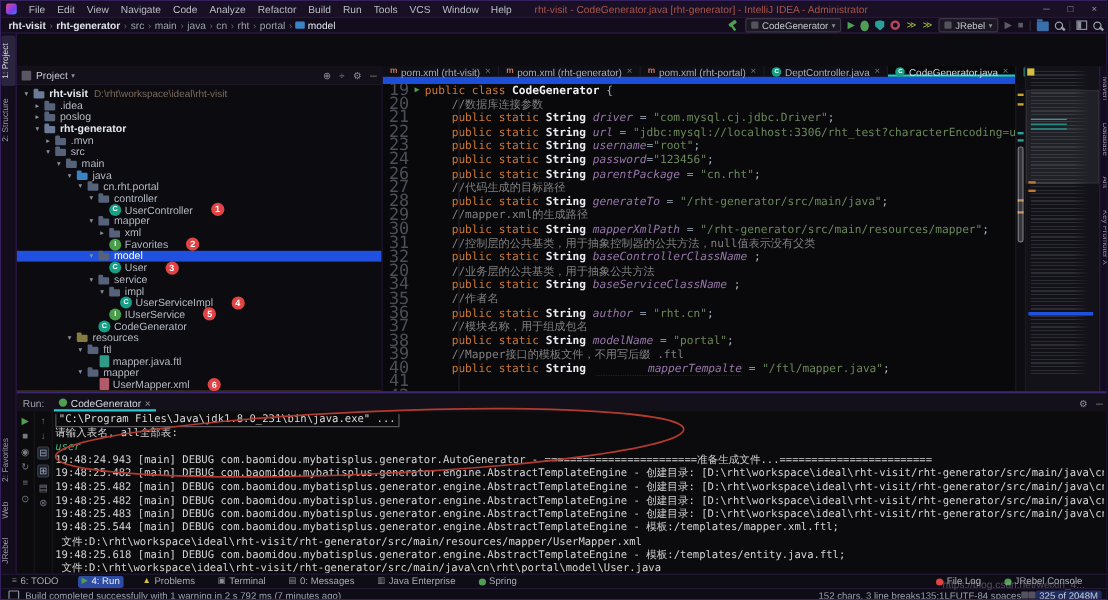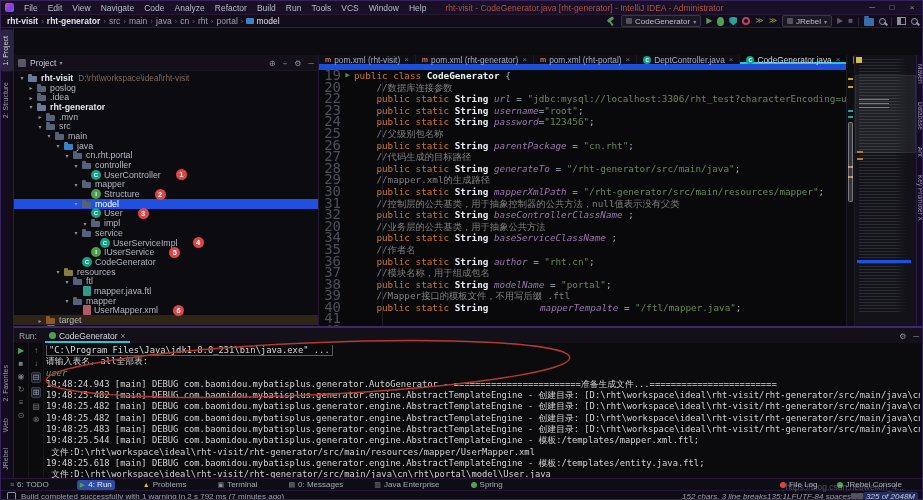--- a/index.html
+++ b/index.html
@@ -147,21 +147,21 @@
   .ti-list{color:#8b8f9a;} .ti-run{color:#4f9e54;} .ti-warn{color:#d6bf45;} .ti-term{color:#8b8f9a;}
   .ti-msg{color:#8b8f9a;} .ti-jee{color:#8b8f9a;}
   .dot{width:6px;height:6px;border-radius:50%;display:inline-block;}
   .dot-green{background:#4f9e54;} .dot-red{background:#d44;}
   #twbar .tw-spacer{flex:1;}
   
   #statusbar{position:absolute;left:0;top:489px;width:923px;height:11px;background:#0e0c14;display:flex;align-items:center;
              border-top:1px solid #241836;box-sizing:border-box;padding:0 6px;font-size:8px;color:#9aa0ad;}
   #sb-icon{width:7px;height:6px;border:1px solid #8b8f9a;border-radius:1px;margin-right:5px;flex:none;}
   #sb-left{flex:1;white-space:nowrap;overflow:hidden;}
-  #sb-right{display:flex;align-items:center;white-space:nowrap;font-style:italic;}
+  #sb-right{display:flex;align-items:center;white-space:nowrap;}
   .sb-sq{width:6px;height:6px;background:#55515f;border-radius:1px;}
   #sb-mem{background:rgba(45,75,160,.55);border-radius:2px;padding:0 3px;color:#c6cbd6;}
   
   #red-ellipse{position:absolute;left:35px;top:336px;pointer-events:none;}
   #watermark{position:absolute;right:18px;top:481px;font-size:8.5px;color:rgba(190,190,200,.38);pointer-events:none;}
 </style>
 </head>
 <body>
 
 <div id="app">
@@ -251,26 +251,26 @@
       <div id="tree">
           <div class="trow" style="padding-left: 4px;">
             <span class="arrow">▾</span>
             <span class="ic icf ic-project"></span>
             <span class="lbl bold">rht-visit</span>
             <span class="sfx">D:\rht\workspace\ideal\rht-visit</span>
           </div>
           <div class="trow" style="padding-left: 13px;">
             <span class="arrow">▸</span>
             <span class="ic icf ic-folder"></span>
-            <span class="lbl">poslog</span>
+            <span class="lbl">.idea</span>
           </div>
           <div class="trow" style="padding-left: 13px;">
             <span class="arrow">▸</span>
             <span class="ic icf ic-folder"></span>
-            <span class="lbl">.idea</span>
+            <span class="lbl">poslog</span>
           </div>
           <div class="trow" style="padding-left: 13px;">
             <span class="arrow">▾</span>
             <span class="ic icf ic-project"></span>
             <span class="lbl bold">rht-generator</span>
           </div>
           <div class="trow" style="padding-left: 22px;">
             <span class="arrow">▸</span>
             <span class="ic icf ic-folder"></span>
             <span class="lbl">.mvn</span>
@@ -305,45 +305,50 @@
             <span class="ic icc ic-class">C</span>
             <span class="lbl">UserController</span>
             <span class="badge">1</span>
           </div>
           <div class="trow" style="padding-left: 58px;">
             <span class="arrow">▾</span>
             <span class="ic icf ic-package"></span>
             <span class="lbl">mapper</span>
           </div>
           <div class="trow" style="padding-left: 67px;">
+            <span class="arrow">▸</span>
+            <span class="ic icf ic-package"></span>
+            <span class="lbl">xml</span>
+          </div>
+          <div class="trow" style="padding-left: 67px;">
             <span class="arrow"></span>
             <span class="ic icc ic-interface">I</span>
-            <span class="lbl">Structure</span>
+            <span class="lbl">Favorites</span>
             <span class="badge">2</span>
           </div>
           <div class="trow selected" style="padding-left: 58px;">
             <span class="arrow">▾</span>
             <span class="ic icf ic-package"></span>
             <span class="lbl">model</span>
           </div>
           <div class="trow" style="padding-left: 67px;">
             <span class="arrow"></span>
             <span class="ic icc ic-class">C</span>
             <span class="lbl">User</span>
             <span class="badge">3</span>
           </div>
+          <div class="trow" style="padding-left: 58px;">
+            <span class="arrow">▾</span>
+            <span class="ic icf ic-package"></span>
+            <span class="lbl">service</span>
+          </div>
           <div class="trow" style="padding-left: 67px;">
             <span class="arrow">▾</span>
             <span class="ic icf ic-package"></span>
             <span class="lbl">impl</span>
-          </div>
-          <div class="trow" style="padding-left: 58px;">
-            <span class="arrow">▾</span>
-            <span class="ic icf ic-package"></span>
-            <span class="lbl">service</span>
           </div>
           <div class="trow" style="padding-left: 76px; align-items: center;">
             <span class="arrow"></span>
             <span class="ic icc ic-class">C</span>
             <span class="lbl">UserServiceImpl</span>
             <span class="badge">4</span>
           </div>
           <div class="trow" style="padding-left: 67px;">
             <span class="arrow"></span>
             <span class="ic icc ic-interface">I</span>
@@ -430,24 +435,24 @@
           <span class="tab">
             <span class="tico ftl">f</span>
             <span>mapper.java.ftl</span>
             <span class="close">×</span>
           </span>
         </div>
       <div id="code">
         <div id="indent-guide"></div>
       <div class="cl"><span class="ln">19</span><span class="gic">▶</span><span class="src"><span class="tk-k">public class </span><span class="tk-n">CodeGenerator</span><span class="tk-p"> {</span></span></div>
           <div class="cl"><span class="ln">20</span><span class="gic"></span><span class="src"><span class="tk-c">    //数据库连接参数</span></span></div>
+          <div class="cl"><span class="ln">21</span><span class="gic"></span><span class="src"><span class="tk-k">    public static </span><span class="tk-t">String </span><span class="tk-f">driver</span><span class="tk-p"> = </span><span class="tk-s">"com.mysql.cj.jdbc.Driver"</span><span class="tk-p">;</span></span></div>
           <div class="cl"><span class="ln">22</span><span class="gic"></span><span class="src"><span class="tk-k">    public static </span><span class="tk-t">String </span><span class="tk-f">url</span><span class="tk-p"> = </span><span class="tk-s">"jdbc:mysql://localhost:3306/rht_test?characterEncoding=utf8&amp;useSSL=false&amp;serverTimezone=UTC"</span></span></div>
           <div class="cl"><span class="ln">23</span><span class="gic"></span><span class="src"><span class="tk-k">    public static </span><span class="tk-t">String </span><span class="tk-f">username</span><span class="tk-p">=</span><span class="tk-s">"root"</span><span class="tk-p">;</span></span></div>
           <div class="cl"><span class="ln">24</span><span class="gic"></span><span class="src"><span class="tk-k">    public static </span><span class="tk-t">String </span><span class="tk-f">password</span><span class="tk-p">=</span><span class="tk-s">"123456"</span><span class="tk-p">;</span></span></div>
-          <div class="cl"><span class="ln">25</span><span class="gic"></span><span class="src"><span class="tk-c">    //父级别包名称</span></span></div>
           <div class="cl"><span class="ln">26</span><span class="gic"></span><span class="src"><span class="tk-k">    public static </span><span class="tk-t">String </span><span class="tk-f">parentPackage</span><span class="tk-p"> = </span><span class="tk-s">"cn.rht"</span><span class="tk-p">;</span></span></div>
           <div class="cl"><span class="ln">27</span><span class="gic"></span><span class="src"><span class="tk-c">    //代码生成的目标路径</span></span></div>
           <div class="cl"><span class="ln">28</span><span class="gic"></span><span class="src"><span class="tk-k">    public static </span><span class="tk-t">String </span><span class="tk-f">generateTo</span><span class="tk-p"> = </span><span class="tk-s">"/rht-generator/src/main/java"</span><span class="tk-p">;</span></span></div>
           <div class="cl"><span class="ln">29</span><span class="gic"></span><span class="src"><span class="tk-c">    //mapper.xml的生成路径</span></span></div>
           <div class="cl"><span class="ln">30</span><span class="gic"></span><span class="src"><span class="tk-k">    public static </span><span class="tk-t">String </span><span class="tk-f">mapperXmlPath</span><span class="tk-p"> = </span><span class="tk-s">"/rht-generator/src/main/resources/mapper"</span><span class="tk-p">;</span></span></div>
           <div class="cl"><span class="ln">31</span><span class="gic"></span><span class="src"><span class="tk-c">    //控制层的公共基类，用于抽象控制器的公共方法，null值表示没有父类</span></span></div>
           <div class="cl"><span class="ln">32</span><span class="gic"></span><span class="src"><span class="tk-k">    public static </span><span class="tk-t">String </span><span class="tk-f">baseControllerClassName</span><span class="tk-p"> ;</span></span></div>
           <div class="cl"><span class="ln">20</span><span class="gic"></span><span class="src"><span class="tk-c">    //业务层的公共基类，用于抽象公共方法</span></span></div>
           <div class="cl"><span class="ln">34</span><span class="gic"></span><span class="src"><span class="tk-k">    public static </span><span class="tk-t">String </span><span class="tk-f">baseServiceClassName</span><span class="tk-p"> ;</span></span></div>
           <div class="cl"><span class="ln">35</span><span class="gic"></span><span class="src"><span class="tk-c">    //作者名</span></span></div>
@@ -528,21 +533,21 @@
         </div>
     </div>
     <div id="console"><div class="con-line"><span class="seg-cmd">"C:\Program Files\Java\jdk1.8.0_231\bin\java.exe" ...</span></div><div class="con-line"><span class="seg-pw">请输入表名, all全部表:</span></div><div class="con-line"><span class="seg-in">user</span></div><div class="con-line"><span class="seg-pw">19:48:24.943 [main] DEBUG com.baomidou.mybatisplus.generator.AutoGenerator - ========================准备生成文件...========================</span></div><div class="con-line"><span class="seg-pw">19:48:25.482 [main] DEBUG com.baomidou.mybatisplus.generator.engine.AbstractTemplateEngine - 创建目录: [D:\rht\workspace\ideal\rht-visit/rht-generator/src/main/java\cn\rht\portal\model]</span></div><div class="con-line"><span class="seg-pw">19:48:25.482 [main] DEBUG com.baomidou.mybatisplus.generator.engine.AbstractTemplateEngine - 创建目录: [D:\rht\workspace\ideal\rht-visit/rht-generator/src/main/java\cn\rht\portal\controller]</span></div><div class="con-line"><span class="seg-pw">19:48:25.482 [main] DEBUG com.baomidou.mybatisplus.generator.engine.AbstractTemplateEngine - 创建目录: [D:\rht\workspace\ideal\rht-visit/rht-generator/src/main/java\cn\rht\portal\mapper\xml]</span></div><div class="con-line"><span class="seg-pw">19:48:25.483 [main] DEBUG com.baomidou.mybatisplus.generator.engine.AbstractTemplateEngine - 创建目录: [D:\rht\workspace\ideal\rht-visit/rht-generator/src/main/java\cn\rht\portal\service\impl]</span></div><div class="con-line"><span class="seg-pw">19:48:25.544 [main] DEBUG com.baomidou.mybatisplus.generator.engine.AbstractTemplateEngine - 模板:/templates/mapper.xml.ftl;</span></div><div class="con-line"><span class="seg-pw"> 文件:D:\rht\workspace\ideal\rht-visit/rht-generator/src/main/resources/mapper/UserMapper.xml</span></div><div class="con-line"><span class="seg-pw">19:48:25.618 [main] DEBUG com.baomidou.mybatisplus.generator.engine.AbstractTemplateEngine - 模板:/templates/entity.java.ftl;</span></div><div class="con-line"><span class="seg-pw"> 文件:D:\rht\workspace\ideal\rht-visit/rht-generator/src/main/java\cn\rht\portal\model\User.java</span></div></div>
   </div>
 
   <svg id="red-ellipse" width="545" height="64">
     <ellipse cx="272" cy="32" rx="262" ry="26" fill="none" stroke="#b33a2e" stroke-width="1.4" transform="rotate(-2.5 272 32)"></ellipse>
   </svg>
 
   <div id="twbar">
-    <span id="tw-left" style="display:flex;align-items:flex-start;gap:12px;">
+    <span id="tw-left" style="display:flex;align-items:flex-start;">
         <span class="tw-item">
           <span class="ti ti-list">≡</span>
           <span>6: TODO</span>
         </span>
         <span class="tw-item active">
           <span class="ti ti-run">▶</span>
           <span>4: Run</span>
         </span>
         <span class="tw-item">
           <span class="ti ti-warn">▲</span>

